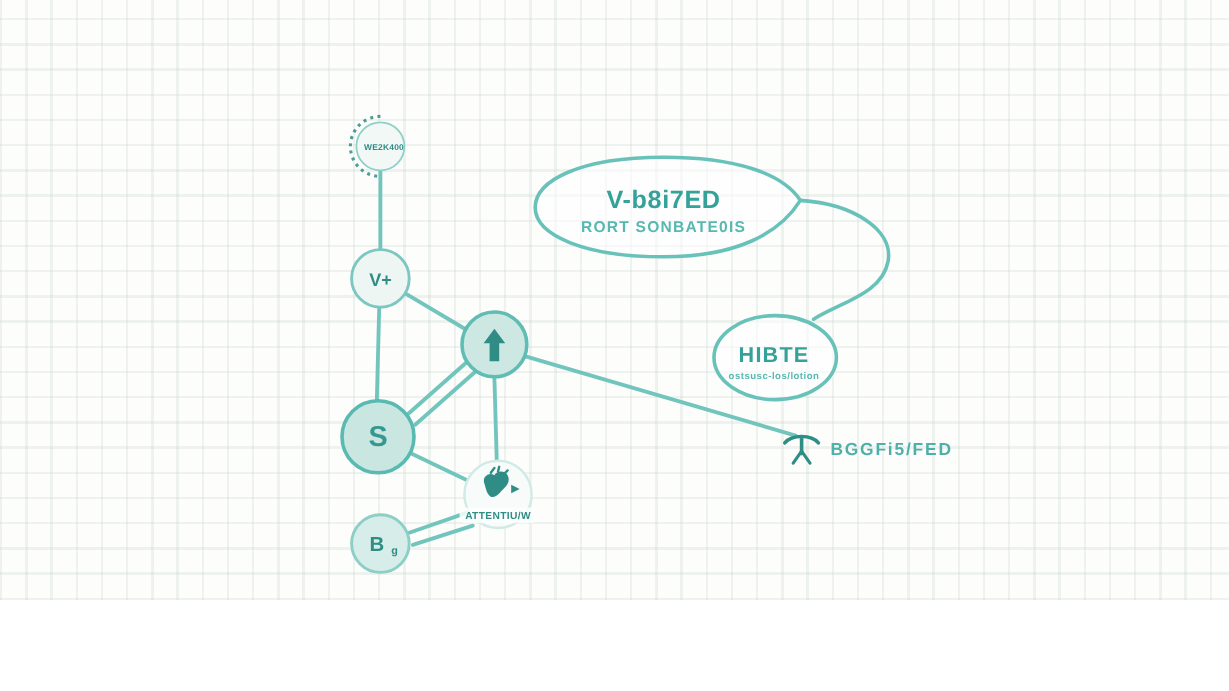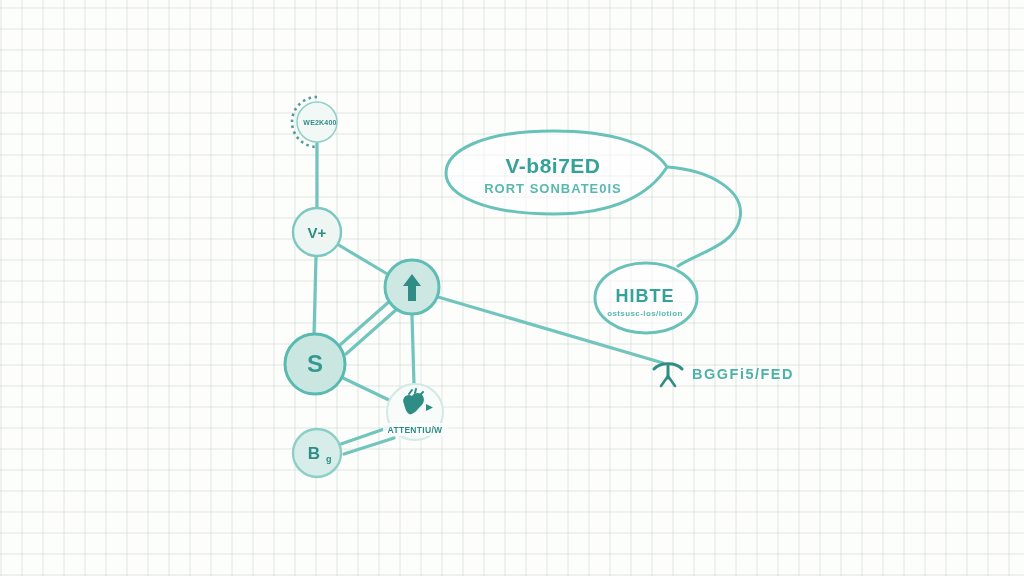--- a/index.html
+++ b/index.html
@@ -1,17 +1,17 @@
 <!DOCTYPE html>
 <html style="--edge: #69c2b9; --teal-text: #35a29a; --teal-dark: #2f8d86; --node-fill: #cde8e3; --bg: #fdfdfc;"><head>
 <meta charset="utf-8">
 <style>
   html,body{margin:0;padding:0;background:#ffffff;}
   .stage{
-    position:relative;width:1024px;height:576px;overflow:hidden;
+    position:relative;width:1024px;height:500px;overflow:hidden;
     background:
       repeating-linear-gradient(0deg, rgba(186,203,194,.22) 0 2px, transparent 2px 21px),
       repeating-linear-gradient(90deg, rgba(186,203,194,.22) 0 2px, transparent 2px 21px),
       var(--bg,#fdfdfc);
     font-family:"Liberation Sans",sans-serif;
   }
   svg{position:absolute;left:0;top:0;}
   .edge{stroke:var(--edge,#69c2b9);stroke-width:3.2;stroke-linecap:round;fill:none;opacity:.95;}
   .edge-curve{stroke:var(--edge,#69c2b9);stroke-width:3;stroke-linecap:round;fill:none;}
   .bubble{fill:rgba(255,255,255,.55);stroke:var(--edge,#69c2b9);stroke-width:3;}

